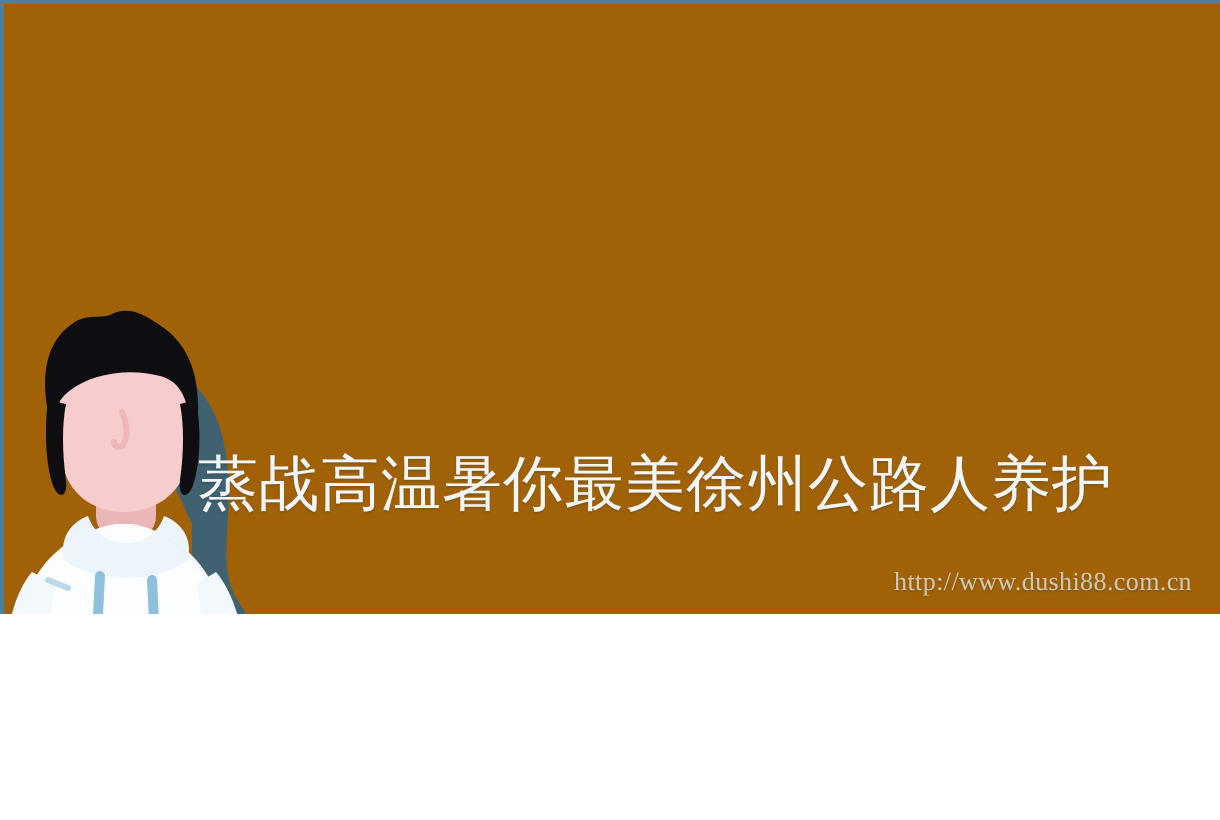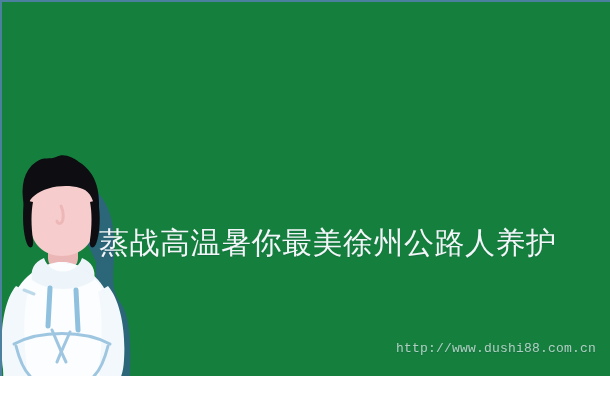--- a/index.html
+++ b/index.html
@@ -7,23 +7,23 @@
     padding: 0;
     background: #ffffff;
   }
   body {
     font-family: "DejaVu Sans", "Liberation Sans", sans-serif;
   }
 
   #poster {
     position: relative;
     width: 610px;
-    height: 376px;
+    height: 307px;
     overflow: hidden;
-    background: #15803d;
+    background: #a16207;
     box-sizing: border-box;
   }
 
   
   #poster::before {
     content: "";
     position: absolute;
     left: 0; top: 0;
     width: 610px; height: 410px;
     border-top: 2px solid #4b819e;
@@ -47,26 +47,26 @@
     font-weight: 400;
     white-space: pre-wrap;
     text-shadow: 0 1px 1px rgba(20,50,70,0.20);
   }
   .headline-line { display: block; }
 
   
   .watermark {
     position: absolute;
     right: 14px;
-    bottom: 20px;
+    bottom: 8px;
     z-index: 5;
     color: rgba(235,241,245,0.72);
     font-size: 13px;
     letter-spacing: 0.2px;
-    font-family: Liberation Mono, monospace;
+    font-family: Liberation Serif, serif;
     text-shadow: 0 1px 1px rgba(20,50,70,0.25);
     margin-top: 27px;
   }
 
   
   .illustration {
     position: absolute;
     left: 0;
     top: 0;
     width: 160px;

